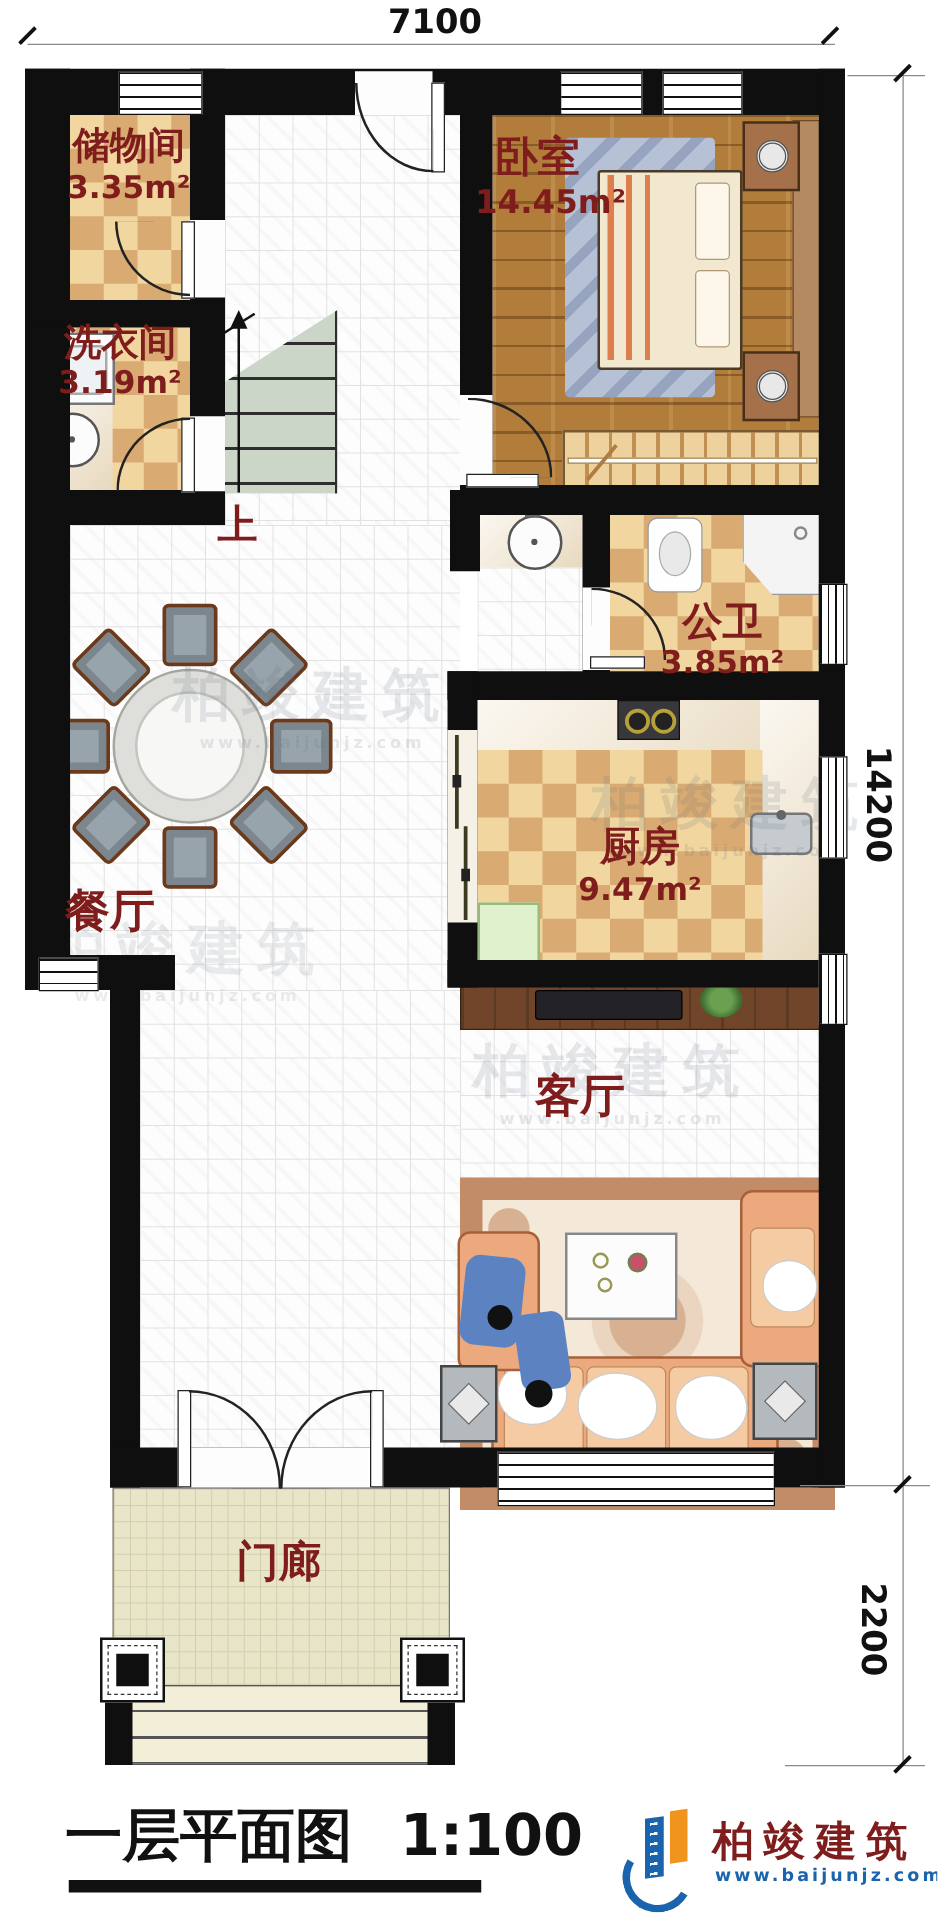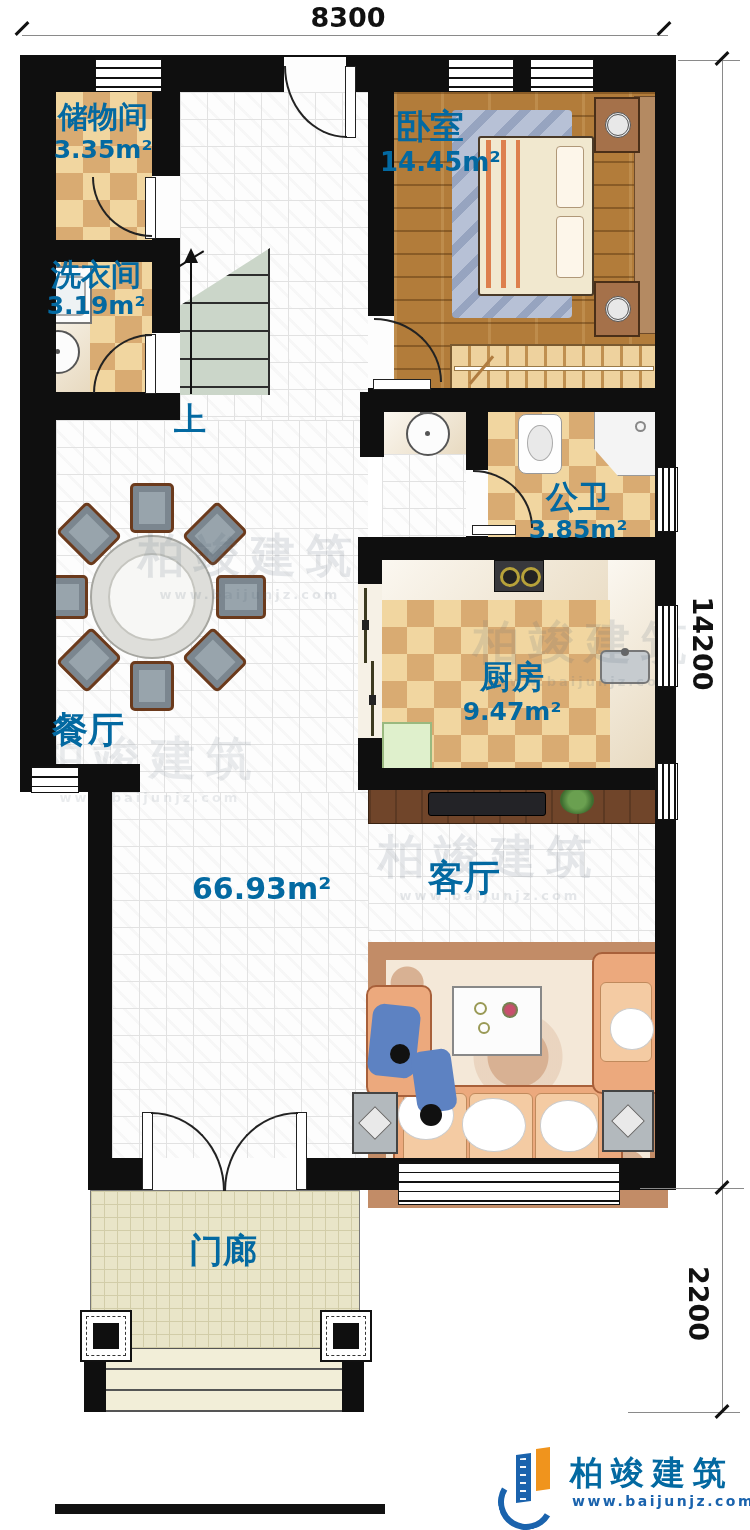--- a/index.html
+++ b/index.html
@@ -22,21 +22,21 @@
         background-image:linear-gradient(135deg,rgba(255,255,255,.65),rgba(200,175,135,.28));}
   .porchfloor{position:absolute;background-color:#e9e5c8;
         background-image:linear-gradient(#d2cda8 1px,transparent 1px),
         linear-gradient(90deg,#d2cda8 1px,transparent 1px);
         background-size:13px 13px;border:1px solid #777;}
   .window{position:absolute;background:#fff;border:1px solid #111;}
   .win-h{background-image:repeating-linear-gradient(to bottom,#111 0 1.5px,transparent 1.5px 9.5px);}
   .win-v{background-image:repeating-linear-gradient(to right,#111 0 1.5px,transparent 1.5px 6px);}
   .leaf{position:absolute;background:#fff;border:1px solid #222;}
   .arc{position:absolute;border:0 solid #222;}
-  .lbl{position:absolute;font-weight:bold;color:#0369a1;white-space:nowrap;line-height:1.1;}
+  .lbl{position:absolute;font-weight:bold;color:#7f1d1d;white-space:nowrap;line-height:1.1;}
   .ctr{text-align:center;}
   .dimline{position:absolute;background:#8a8a8a;}
   .tick{position:absolute;width:18px;height:3px;background:#111;transform:rotate(-45deg);}
   .dimtext{position:absolute;font-weight:bold;color:#111;font-size:27px;white-space:nowrap;}
   .chair{position:absolute;width:38px;height:44px;background:#98a4ac;border:3px solid #6b3a1c;border-radius:5px;
          box-shadow:inset 0 0 0 6px rgba(70,80,90,.35);}
   .wm{position:absolute;opacity:.15;color:#5a6b7a;pointer-events:none;text-align:center;}
   .wm-big{font-size:46px;font-weight:bold;letter-spacing:10px;white-space:nowrap;}
   .wm-url{font-size:13px;font-weight:bold;letter-spacing:3px;white-space:nowrap;}
   .sofa{position:absolute;background:#eca97d;border:2px solid #a8603a;border-radius:10px;}
@@ -281,21 +281,21 @@
     <div class="abs" style="left:11px;top:11px;width:26px;height:26px;background:#0f0f0f;"></div>
   </div>
   <div class="abs" style="left:320px;top:1310px;width:48px;height:48px;background:#fff;border:2px solid #111;">
     <div class="abs" style="left:4px;top:4px;right:4px;bottom:4px;border:1px dashed #333;"></div>
     <div class="abs" style="left:11px;top:11px;width:26px;height:26px;background:#0f0f0f;"></div>
   </div>
 
   <div class="dimline" style="left:22px;top:35px;width:646px;height:1px;"></div>
   <div class="tick" style="left:13px;top:27px;"></div>
   <div class="tick" style="left:655px;top:27px;"></div>
-  <div class="dimtext ctr" style="left:300px;top:2px;width:96px;">8300</div>
+  <div class="dimtext ctr" style="left:300px;top:2px;width:96px;">7100</div>
 
   <div class="dimline" style="left:722px;top:60px;width:1px;height:1352px;"></div>
   <div class="dimline" style="left:678px;top:60px;width:62px;height:1px;"></div>
   <div class="dimline" style="left:640px;top:1188px;width:104px;height:1px;"></div>
   <div class="dimline" style="left:628px;top:1412px;width:112px;height:1px;"></div>
   <div class="tick" style="left:713px;top:57px;"></div>
   <div class="tick" style="left:713px;top:1186px;"></div>
   <div class="tick" style="left:713px;top:1410px;"></div>
   <div class="dimtext ctr" style="left:632px;top:628px;width:140px;transform:rotate(90deg);">14200</div>
   <div class="dimtext ctr" style="left:628px;top:1288px;width:140px;transform:rotate(90deg);">2200</div>
@@ -310,27 +310,30 @@
   <div class="lbl" style="left:380px;top:148px;font-size:26px;">14.45m²</div>
 
   <div class="lbl ctr" style="left:518px;top:480px;width:120px;font-size:32px;">公卫</div>
   <div class="lbl ctr" style="left:518px;top:516px;width:120px;font-size:25px;">3.85m²</div>
 
   <div class="lbl ctr" style="left:452px;top:660px;width:120px;font-size:32px;">厨房</div>
   <div class="lbl ctr" style="left:452px;top:698px;width:120px;font-size:25px;">9.47m²</div>
 
   <div class="lbl" style="left:52px;top:710px;font-size:36px;">餐厅</div>
   <div class="lbl" style="left:428px;top:858px;font-size:36px;">客厅</div>
-  <div class="lbl" style="left:192px;top:872px;font-size:30px;">66.93m²</div>
   <div class="lbl" style="left:174px;top:402px;font-size:32px;">上</div>
   <div class="lbl ctr" style="left:168px;top:1232px;width:110px;font-size:34px;">门廊</div>
 
   <div class="abs" style="left:393px;top:1316px;font-size:27px;line-height:38px;color:#111;">
   </div>
 
+  <div class="abs" style="left:52px;top:1438px;font-size:46px;font-weight:600;color:#111;white-space:nowrap;">
+    <span>一层平面图</span>
+    <span style="margin-left:22px;">1:100</span>
+  </div>
   <div class="abs" style="left:55px;top:1504px;width:330px;height:10px;background:#111;"></div>
 
   <div class="abs" style="left:498px;top:1448px;width:64px;height:74px;">
     <div class="abs" style="left:0px;top:26px;width:44px;height:44px;border:6px solid transparent;
          border-left:6px solid #1a63ad;border-bottom:6px solid #1a63ad;border-radius:50%;transform:rotate(-14deg);"></div>
     <div class="abs" style="left:18px;top:6px;width:15px;height:48px;background:#1a63ad;transform:skewY(-8deg);
          background-image:repeating-linear-gradient(to bottom,rgba(255,255,255,.95) 0 2px,transparent 2px 8px);
          background-size:6px 100%;background-repeat:no-repeat;background-position:4px 4px;"></div>
     <div class="abs" style="left:38px;top:0px;width:14px;height:42px;background:#f0941d;transform:skewY(-8deg);"></div>
   </div>

